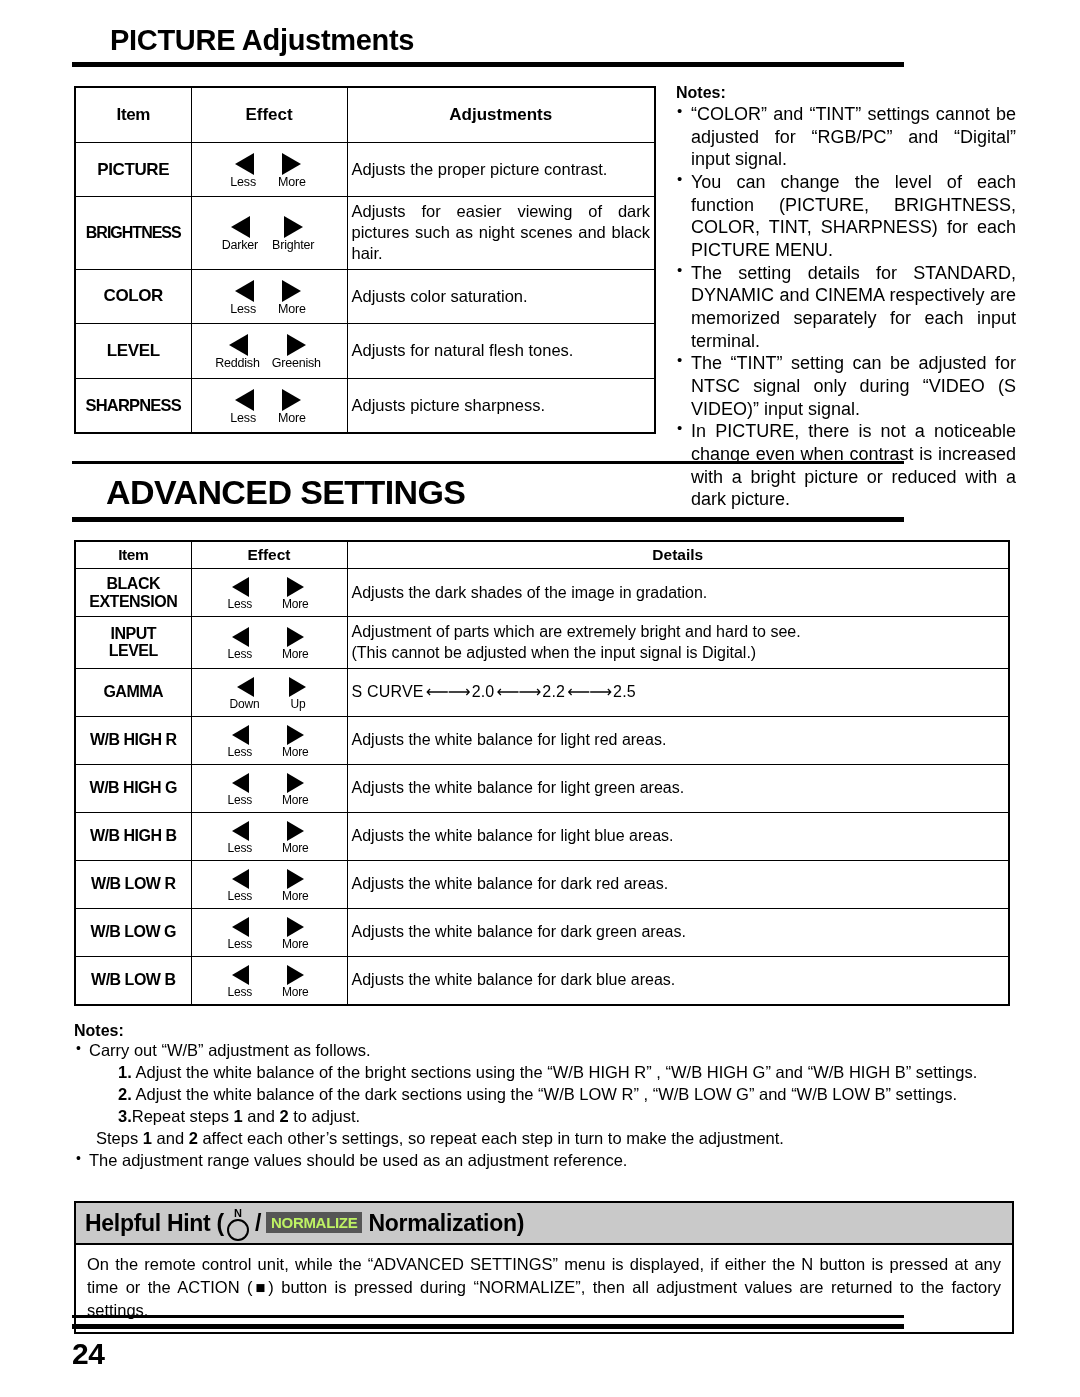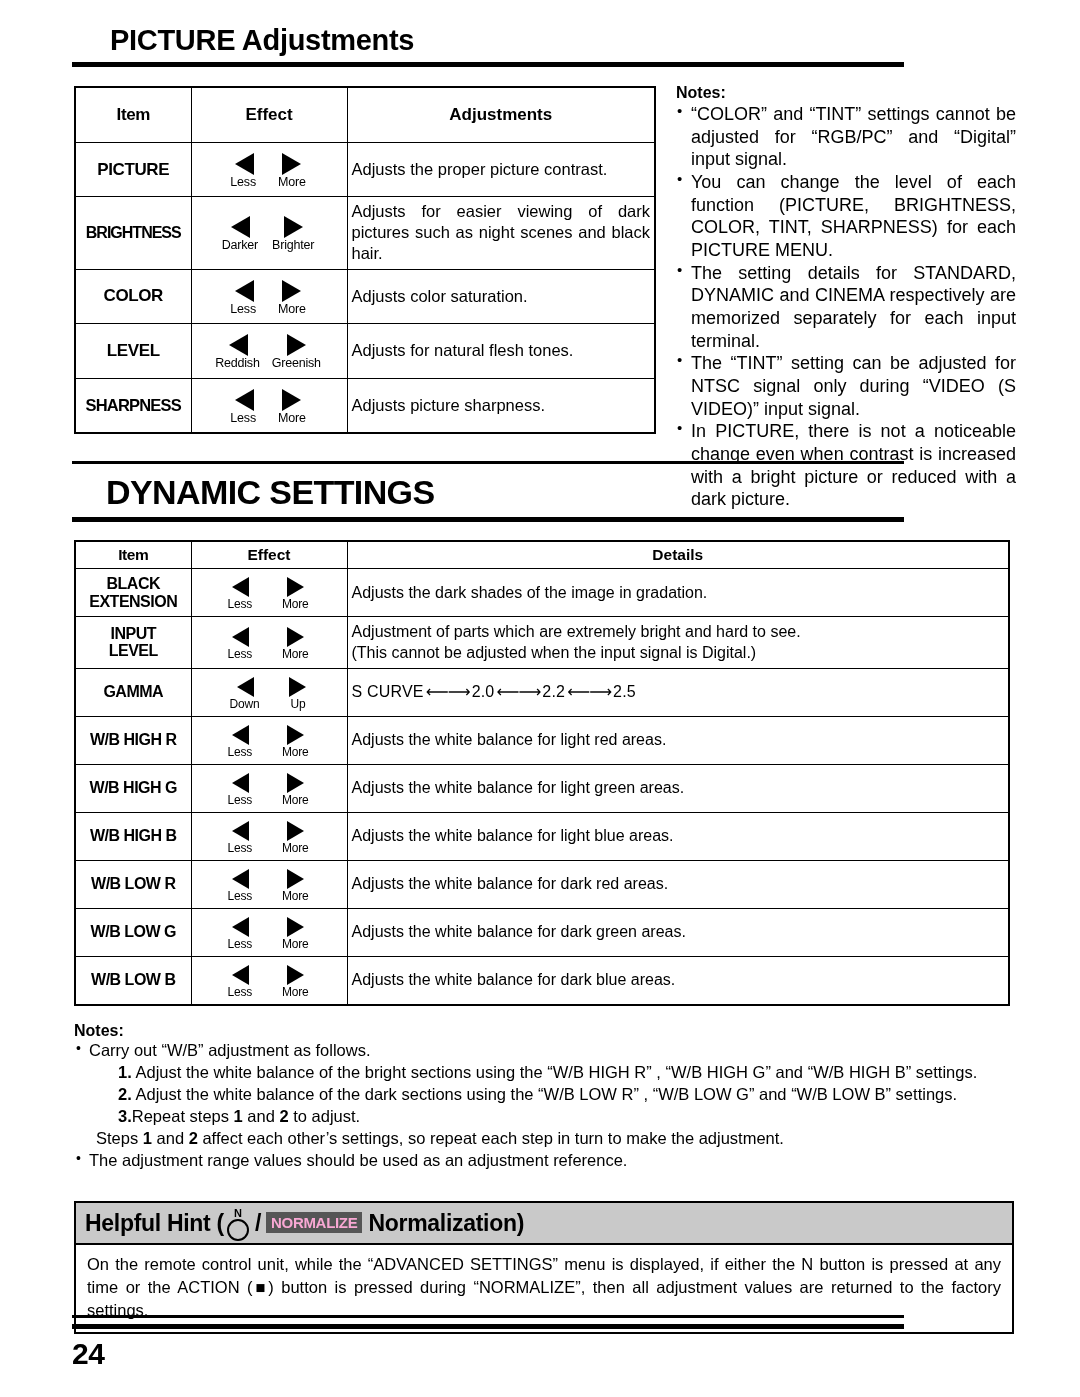--- a/index.html
+++ b/index.html
@@ -230,21 +230,21 @@
   .n-btn .circ {
     width: 22px; height: 22px;
     border: 2px solid #000;
     border-radius: 50%;
     background: transparent;
   }
   .slash { margin: 0 5px 0 4px; }
   .normalize-badge {
     display: inline-block;
     background: #555555;
-    color: #f9a8d4;
+    color: #bef264;
     font-size: 15px;
     font-weight: bold;
     letter-spacing: -0.3px;
     padding: 2px 5px 2px 5px;
     margin: 0 6px 0 0;
     position: relative;
     top: -1px;
     text-align: center;
   }
   .hint-body {
@@ -372,21 +372,21 @@
     <ul>
       <li>“COLOR” and “TINT” settings cannot be adjusted for “RGB/PC” and “Digital” input signal.</li>
       <li>You can change the level of each function (PICTURE, BRIGHTNESS, COLOR, TINT, SHARPNESS) for each PICTURE MENU.</li>
       <li>The setting details for STANDARD, DYNAMIC and CINEMA respectively are memorized separately for each input terminal.</li>
       <li>The “TINT” setting can be adjusted for NTSC signal only during “VIDEO (S VIDEO)” input signal.</li>
       <li>In PICTURE, there is not a noticeable change even when contrast is increased with a bright picture or reduced with a dark picture.</li>
     </ul>
   </div>
 
   <div class="rule-thin sec2-rule-top"></div>
-  <div class="sec-title-2">DYNAMIC SETTINGS</div>
+  <div class="sec-title-2">ADVANCED SETTINGS</div>
   <div class="rule-thick sec2-rule-bot"></div>
 
   <div class="tbl2-wrap">
     <table class="doc tbl2">
       <thead>
         <tr>
           <th class="t2-item">Item</th>
           <th class="t2-effect">Effect</th>
           <th class="t2-desc" style="text-align:center;padding:0">Details</th>
         </tr>

